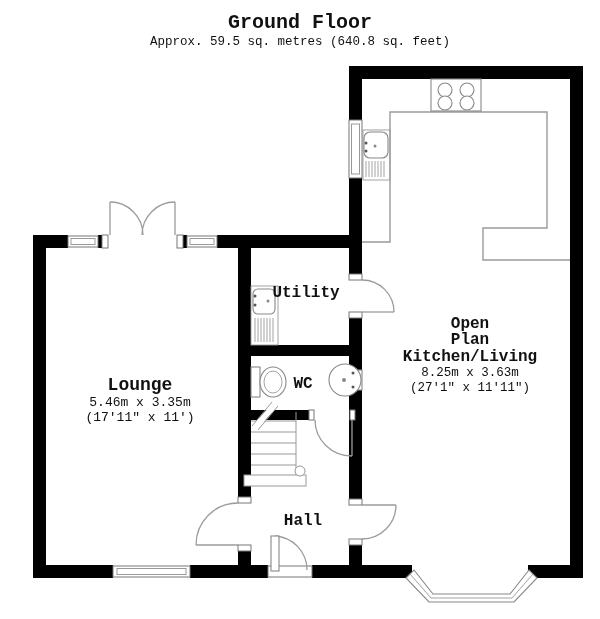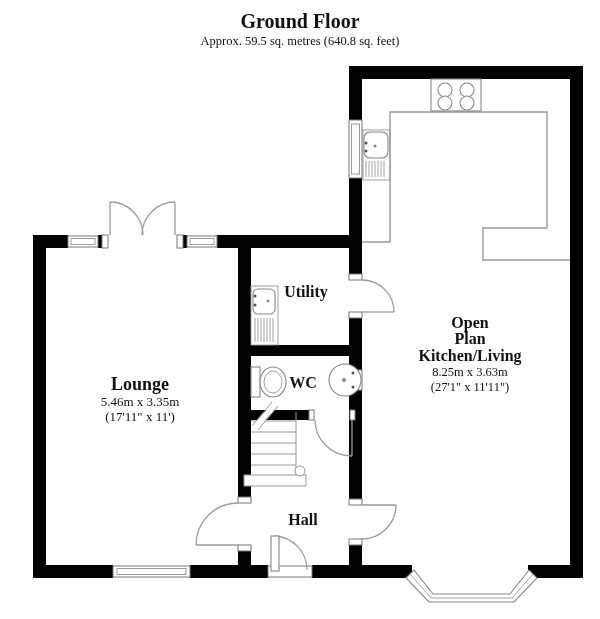--- a/index.html
+++ b/index.html
@@ -1,17 +1,17 @@
 <!DOCTYPE html>
 <html><head>
 <meta charset="utf-8">
 <style>
   html,body{margin:0;padding:0;background:#ffffff;}
   .page{width:600px;height:619px;background:#ffffff;position:relative;overflow:hidden;
-        font-family:Liberation Serif, serif;}
+        font-family:Liberation Mono, monospace;}
   svg{display:block;}
   text{fill:#111;}
   .t-title{font-size:20px;font-weight:bold;}
   .t-sub{font-size:12.5px;}
   .t-room{font-size:18px;font-weight:bold;}
   .t-room-sm{font-size:16px;font-weight:bold;}
   .t-dim{font-size:13px;}
   .t-dim-sm{font-size:12.5px;}
   .wall{fill:#000;stroke:none;}
   .jamb{fill:#fff;stroke:#777;stroke-width:1;}

